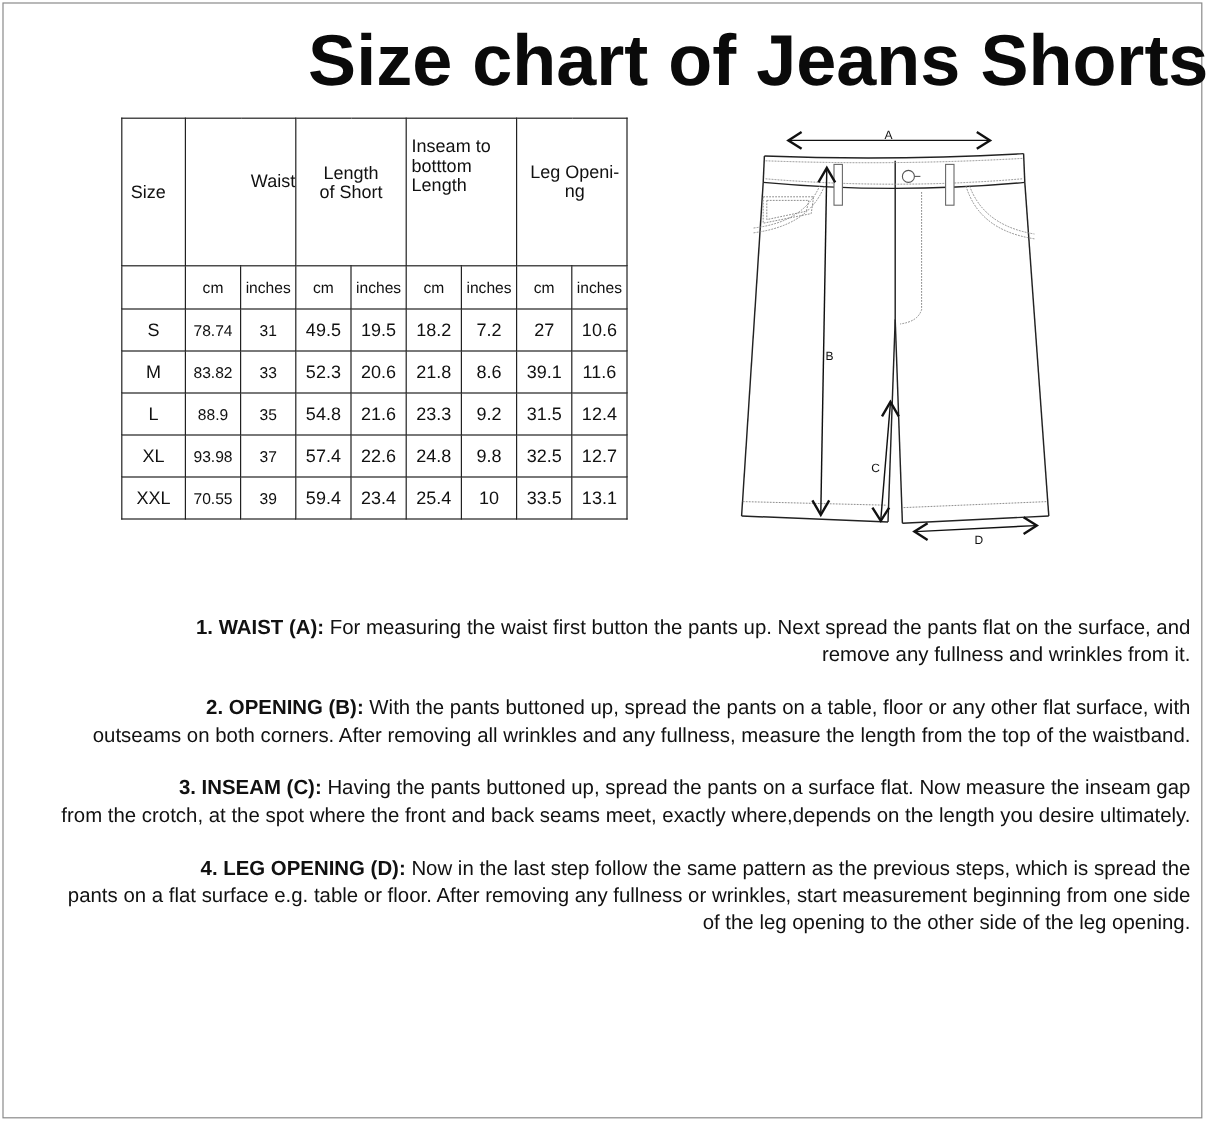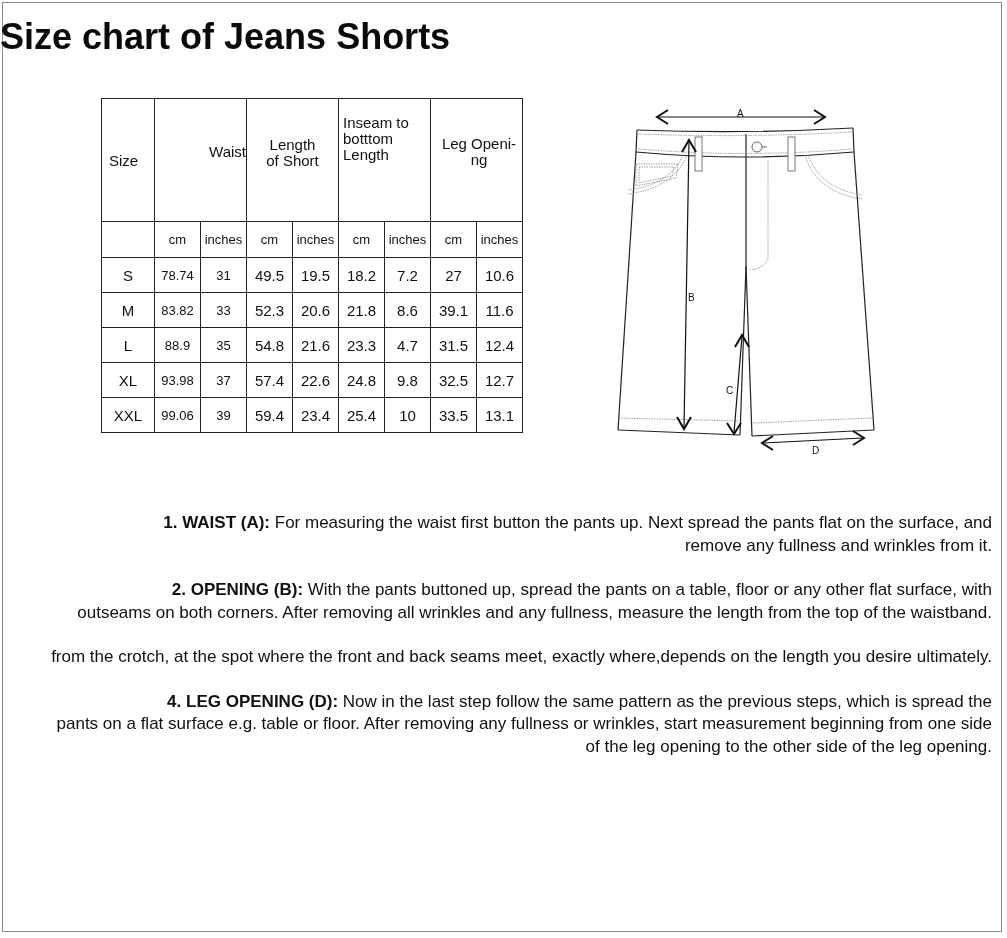--- a/index.html
+++ b/index.html
@@ -1,21 +1,21 @@
 <!DOCTYPE html>
 <html><head>
   <meta charset="utf-8">
   <style>
     html, body { margin: 0; padding: 0; background: #ffffff; }
     body { width: 1007px; height: 938px; position: relative; overflow: hidden;
            font-family: "Liberation Sans", sans-serif; color: #111; }
     .page-frame { position: absolute; left: 2px; top: 2px; width: 1000px; height: 930px;
                   border: 1.5px solid #8a8a8a; box-sizing: border-box; }
-    .title { position: absolute; left: 0; width: 1007px; top: 16px; text-align: left;
-             font-size: 36px; font-weight: bold; color: #0a0a0a; letter-spacing: 0px; }
+    .title { position: absolute; left: 0; width: 1007px; top: 16px; text-align: right;
+             font-size: 60px; font-weight: bold; color: #0a0a0a; letter-spacing: 0px; }
 
     
     .size-table { position: absolute; left: 101px; top: 98px; border-collapse: collapse;
                   font-size: 15px; }
     .size-table td { border: 1.5px solid #222; padding: 0; vertical-align: middle; }
     .size-table tr.head td { height: 122px; }
     .size-table tr.units td { height: 35px; text-align: center; font-size: 13px; }
     .size-table tr.data td { height: 34px; text-align: center; font-size: 15px; }
     .size-table td.c-size { width: 45px; }
     .size-table td.c-sub { width: 45px; }
@@ -106,38 +106,38 @@
     <td>39.1</td>
     <td>11.6</td>
   </tr>
   <tr class="data">
     <td>L</td>
     <td class="small-val">88.9</td>
     <td class="small-val">35</td>
     <td>54.8</td>
     <td>21.6</td>
     <td>23.3</td>
-    <td>4.7</td>
+    <td>9.2</td>
     <td>31.5</td>
     <td>12.4</td>
   </tr>
   <tr class="data">
     <td>XL</td>
     <td class="small-val">93.98</td>
     <td class="small-val">37</td>
     <td>57.4</td>
     <td>22.6</td>
     <td>24.8</td>
     <td>9.8</td>
     <td>32.5</td>
     <td>12.7</td>
   </tr>
   <tr class="data">
     <td>XXL</td>
-    <td class="small-val">99.06</td>
+    <td class="small-val">70.55</td>
     <td class="small-val">39</td>
     <td>59.4</td>
     <td>23.4</td>
     <td>25.4</td>
     <td>10</td>
     <td>33.5</td>
     <td>13.1</td>
   </tr>
 </tbody>
   </table>
@@ -229,20 +229,24 @@
     <span class="cont">remove any fullness and wrinkles from it.</span>
   </div>
   <div class="step step-2">
     <span class="step-line">
       <span class="num">2.</span>
       <span class="lead">OPENING (B):</span><span> With the pants buttoned up, spread the pants on a table, floor or any other flat surface, with</span>
     </span>
     <span class="cont">outseams on both corners. After removing all wrinkles and any fullness, measure the length from the top of the waistband.</span>
   </div>
   <div class="step step-3">
+    <span class="step-line">
+      <span class="num">3.</span>
+      <span class="lead">INSEAM (C):</span><span> Having the pants buttoned up, spread the pants on a surface flat. Now measure the inseam gap</span>
+    </span>
     <span class="cont">from the crotch, at the spot where the front and back seams meet, exactly where,depends on the length you desire ultimately.</span>
   </div>
   <div class="step step-4">
     <span class="step-line">
       <span class="num">4.</span>
       <span class="lead">LEG OPENING (D):</span><span> Now in the last step follow the same pattern as the previous steps, which is spread the</span>
     </span>
     <span class="cont">pants on a flat surface e.g. table or floor. After removing any fullness or wrinkles, start measurement beginning from one side of the leg opening to the other side of the leg opening.</span>
   </div>
 </div>

